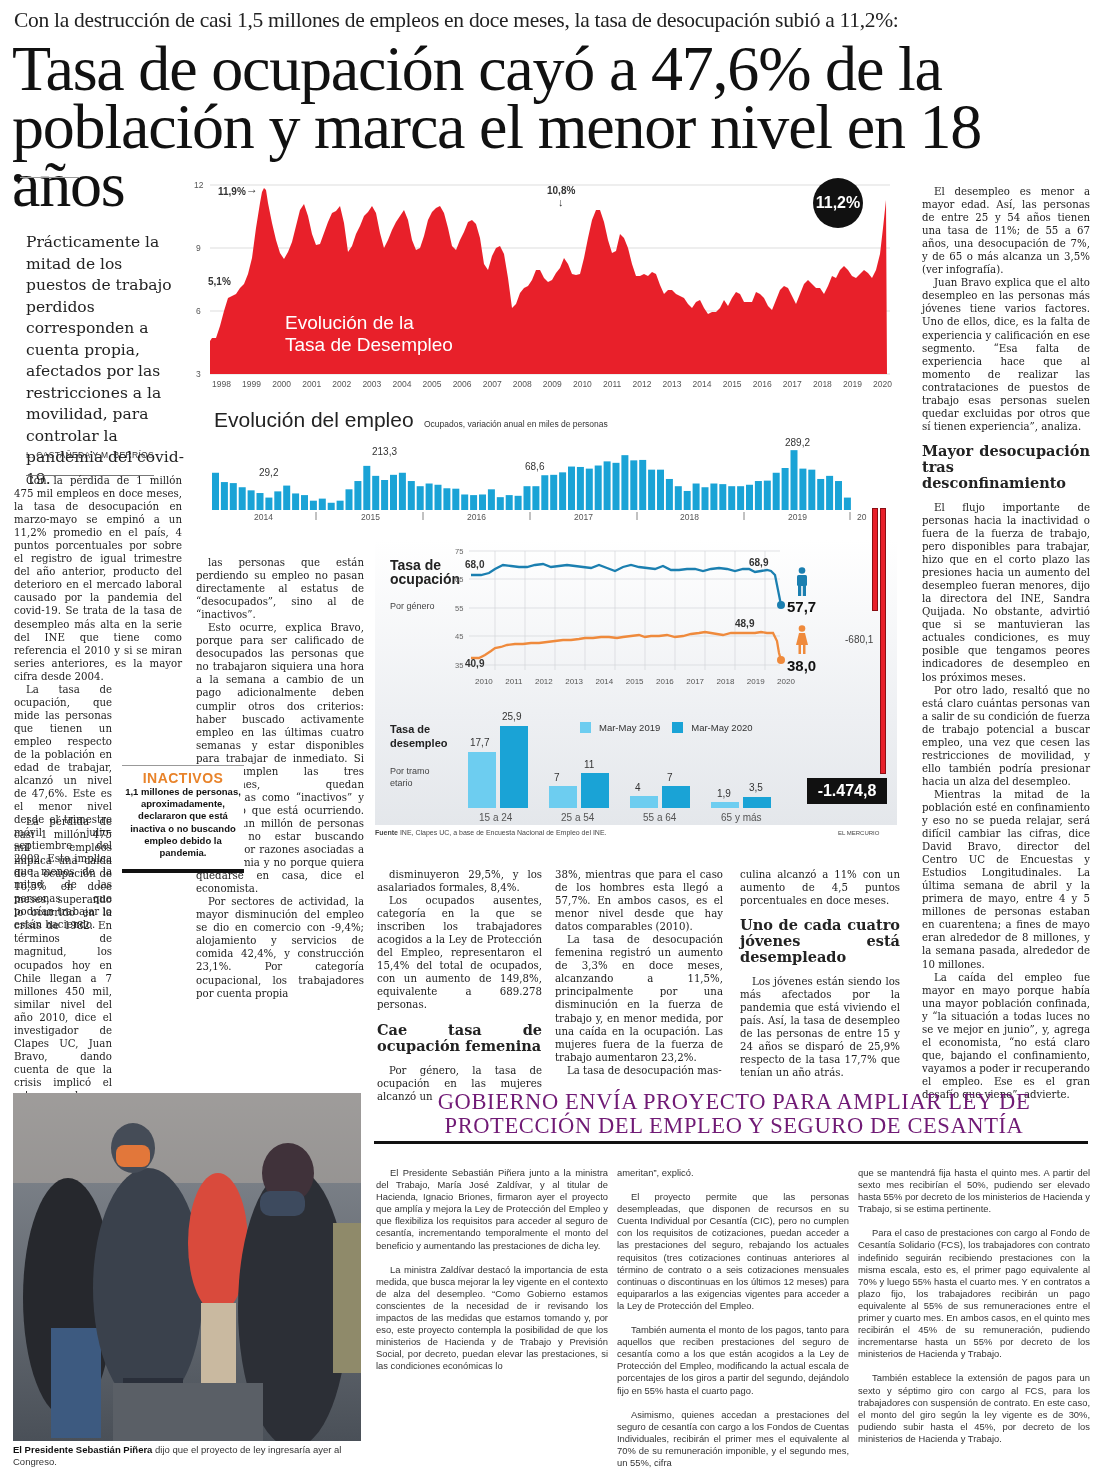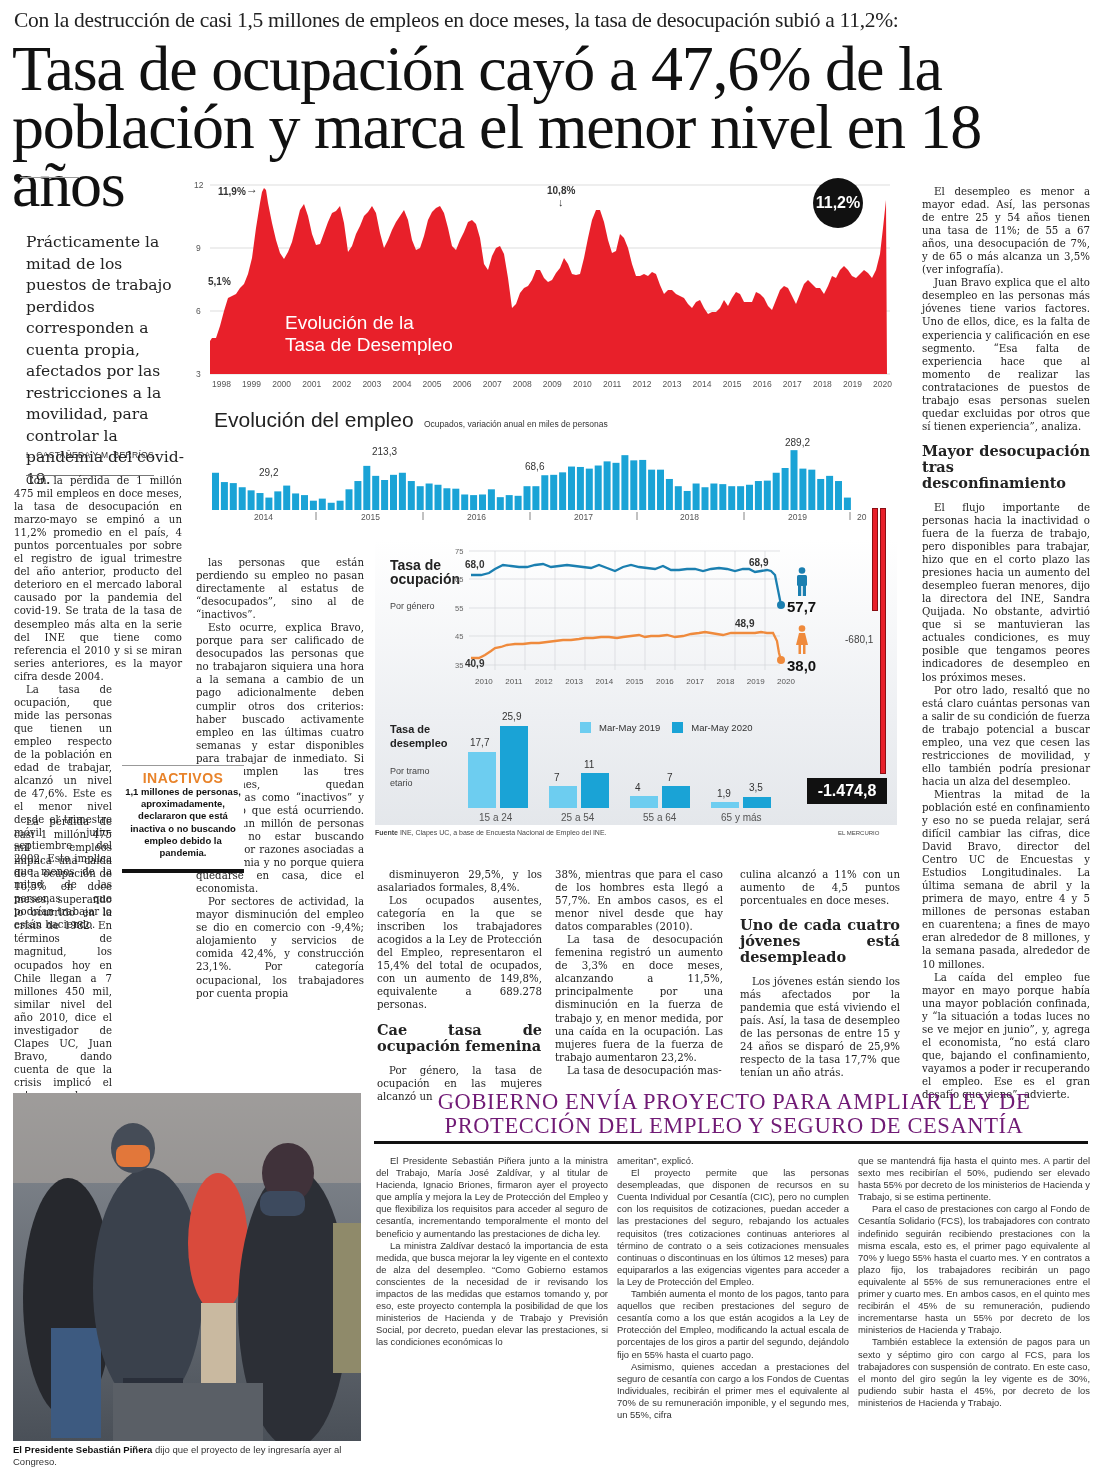--- a/index.html
+++ b/index.html
@@ -20,21 +20,21 @@
   .axis-small { font-family: "Liberation Sans", sans-serif; font-size: 8.5px; color: #555; }
   .section-title { font-family: "Liberation Sans", sans-serif; font-size: 21px; color: #222; }
   .section-sub { font-family: "Liberation Sans", sans-serif; font-size: 8.5px; color: #333; }
   .ann { font-family: "Liberation Sans", sans-serif; font-size: 10px; color: #333; }
   .inactivos-box { left: 122px; top: 765px; width: 122px; height: 108px; text-align: center; background: #fff; border-top: 1px solid #999; border-bottom: 4px solid #111; padding-top: 4px; }
   .inactivos-title { font-family: "Liberation Sans", sans-serif; font-weight: bold; font-size: 14px; color: #e8832a; letter-spacing: 0.5px; }
   .inactivos-text { font-family: "Liberation Sans", sans-serif; font-weight: bold; font-size: 9.5px; line-height: 12.2px; color: #111; }
   .gov-title { left: 378px; top: 1090px; width: 712px; font-family: "Liberation Serif", serif; font-size: 22.5px; line-height: 24px; color: #701a75; text-align: center; letter-spacing: 0.6px; }
   .gov-rule { left: 374px; top: 1141px; width: 714px; height: 3px; background: #111; }
   .gov-col { font-family: "Liberation Sans", sans-serif; font-size: 9.4px; line-height: 12.1px; color: #333; text-align: justify; }
-  .gov-col p { text-indent: 14px; }
+  .gov-col p { text-indent: 14px; margin-top: 12px; }
   .photo { left: 13px; top: 1093px; width: 348px; height: 348px; overflow: hidden; }
   .caption { left: 13px; top: 1444px; width: 350px; font-family: "Liberation Sans", sans-serif; font-size: 9.5px; line-height: 12px; color: #333; }
   .caption b { color: #111; }
 </style>
 </head>
 <body>
 
 <div class="abs kicker">Con la destrucción de casi 1,5 millones de empleos en doce meses, la tasa de desocupación subió a 11,2%:</div>
 <h1 class="abs headline" style="font-weight:normal;">Tasa de ocupación cayó a 47,6% de la población y marca el menor nivel en 18 años</h1>
 

